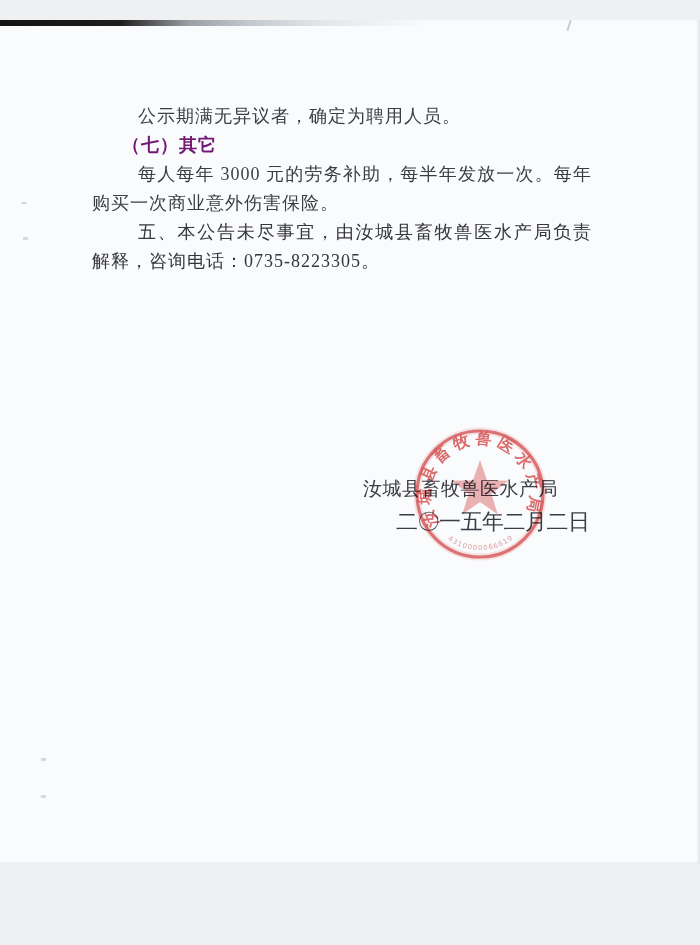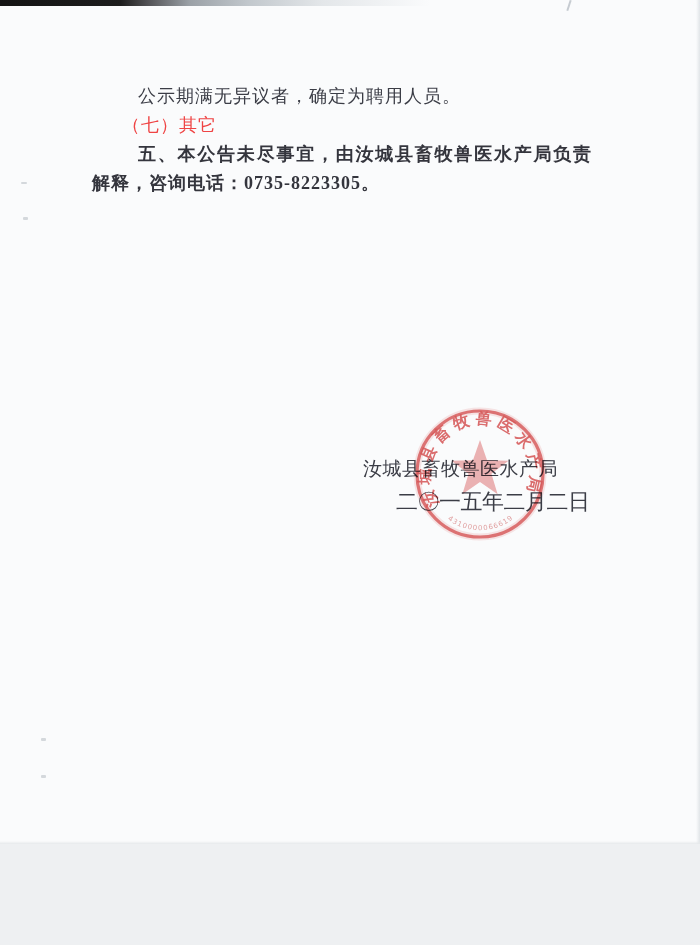--- a/index.html
+++ b/index.html
@@ -3,21 +3,21 @@
 <meta charset="utf-8">
 <style>
   html,body { margin:0; padding:0; }
   body {
     width:700px; height:945px;
     font-family: "Liberation Serif", "DejaVu Serif", serif;
     background:#eef0f2;
   }
   .page {
     position:relative; width:700px; height:844px;
-    background:#fafbfc; overflow:hidden;
+    background:#fafbfc; overflow:hidden;margin-top:20px;
   }
   
   .scan-band-top {
     position:absolute; left:0; top:0; width:430px; height:6px;
     background:linear-gradient(to right,
       #141414 0%, #1d1d1d 28%, #4f4f52 34%, #9aa0a6 44%,
       #c2c8cd 58%, rgba(200,206,211,0.45) 75%, rgba(200,206,211,0) 100%);
   }
   .scan-mark-topright {
     position:absolute; left:568px; top:0; width:2px; height:11px;
@@ -37,22 +37,22 @@
     background:linear-gradient(to top, #e6e9eb, rgba(230,233,235,0));
   }
   
   .content {
     position:absolute; left:92px; top:82px; width:500px;
     color:#3b3d46; font-size:18px; line-height:29px;
     letter-spacing:1px; text-align:justify;
   }
   .content p { margin:0; }
   .content p.body      { text-indent:46px; }
-  .content p.heading   { text-indent:30px; font-weight:400; color:#ef4444; }
-  .content p.body-bold { text-indent:46px; font-weight:700; color:#34353d; }
+  .content p.heading   { text-indent:30px; font-weight:700; color:#701a75; }
+  .content p.body-bold { text-indent:46px; font-weight:400; color:#34353d; }
   
   .sig-org {
     position:absolute; left:363px; top:456px;
     font-size:19px; letter-spacing:0.5px; color:#3b3d46; z-index:1;
   }
   .sig-date {
     position:absolute; left:396px; top:487px;
     font-size:22px; letter-spacing:-0.5px; color:#3b3d46; z-index:1;
   }
   
@@ -76,20 +76,21 @@
   <div class="speck s1"></div>
   <div class="speck s2"></div>
   <div class="speck s3"></div>
   <div class="speck s4"></div>
   <div class="edge-right"></div>
   <div class="edge-bottom"></div>
 
   <div class="content">
     <p class="body">公示期满无异议者，确定为聘用人员。</p>
     <p class="heading">（七）其它</p>
+    <p class="body">每人每年 3000 元的劳务补助，每半年发放一次。每年购买一次商业意外伤害保险。</p>
     <p class="body-bold">五、本公告未尽事宜，由汝城县畜牧兽医水产局负责解释，咨询电话：0735-8223305。</p>
   </div>
 
   <div class="sig-org">汝城县畜牧兽医水产局</div>
   <div class="sig-date">二〇一五年二月二日</div>
 
   <svg class="seal" viewBox="0 0 160 160" width="160" height="160" xmlns="http://www.w3.org/2000/svg">
     <defs>
       <path id="arcTop" d="M 39.5 109.4 A 50 50 0 1 1 120.5 109.4" fill="none"></path>
       <path id="arcBottom" d="M 47.5 125.6 A 55 55 0 0 0 112.5 125.6" fill="none"></path>

